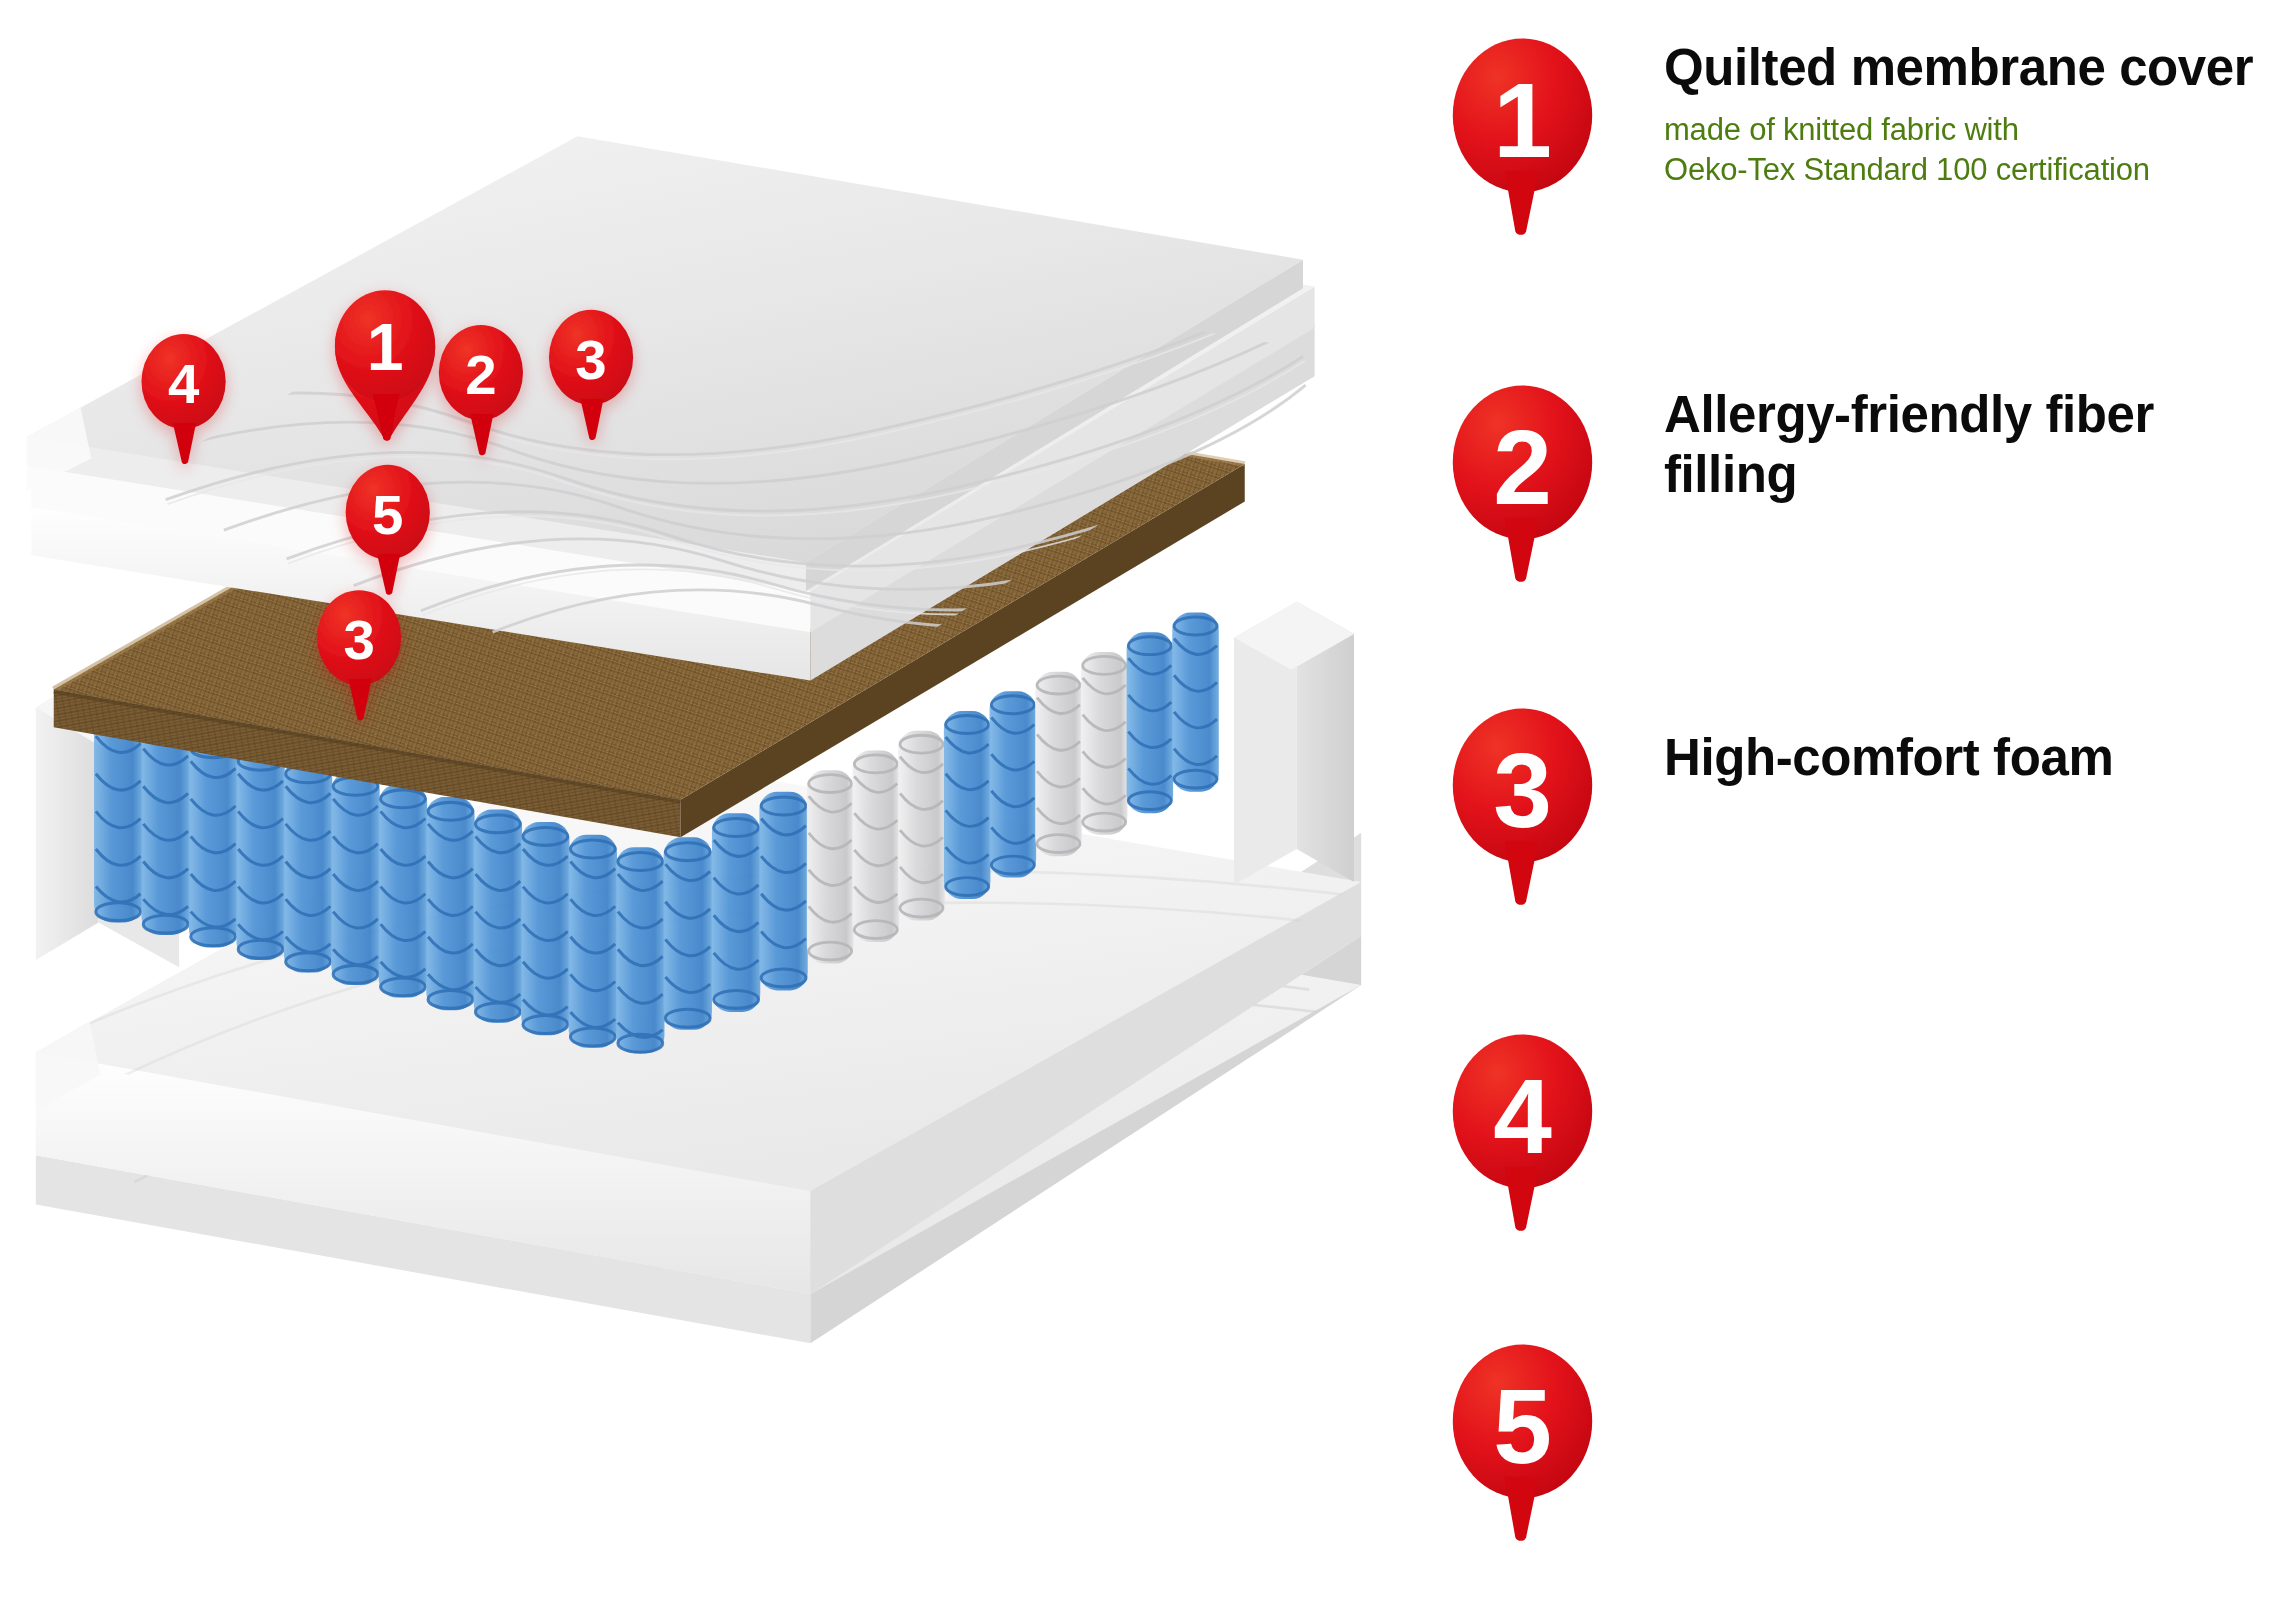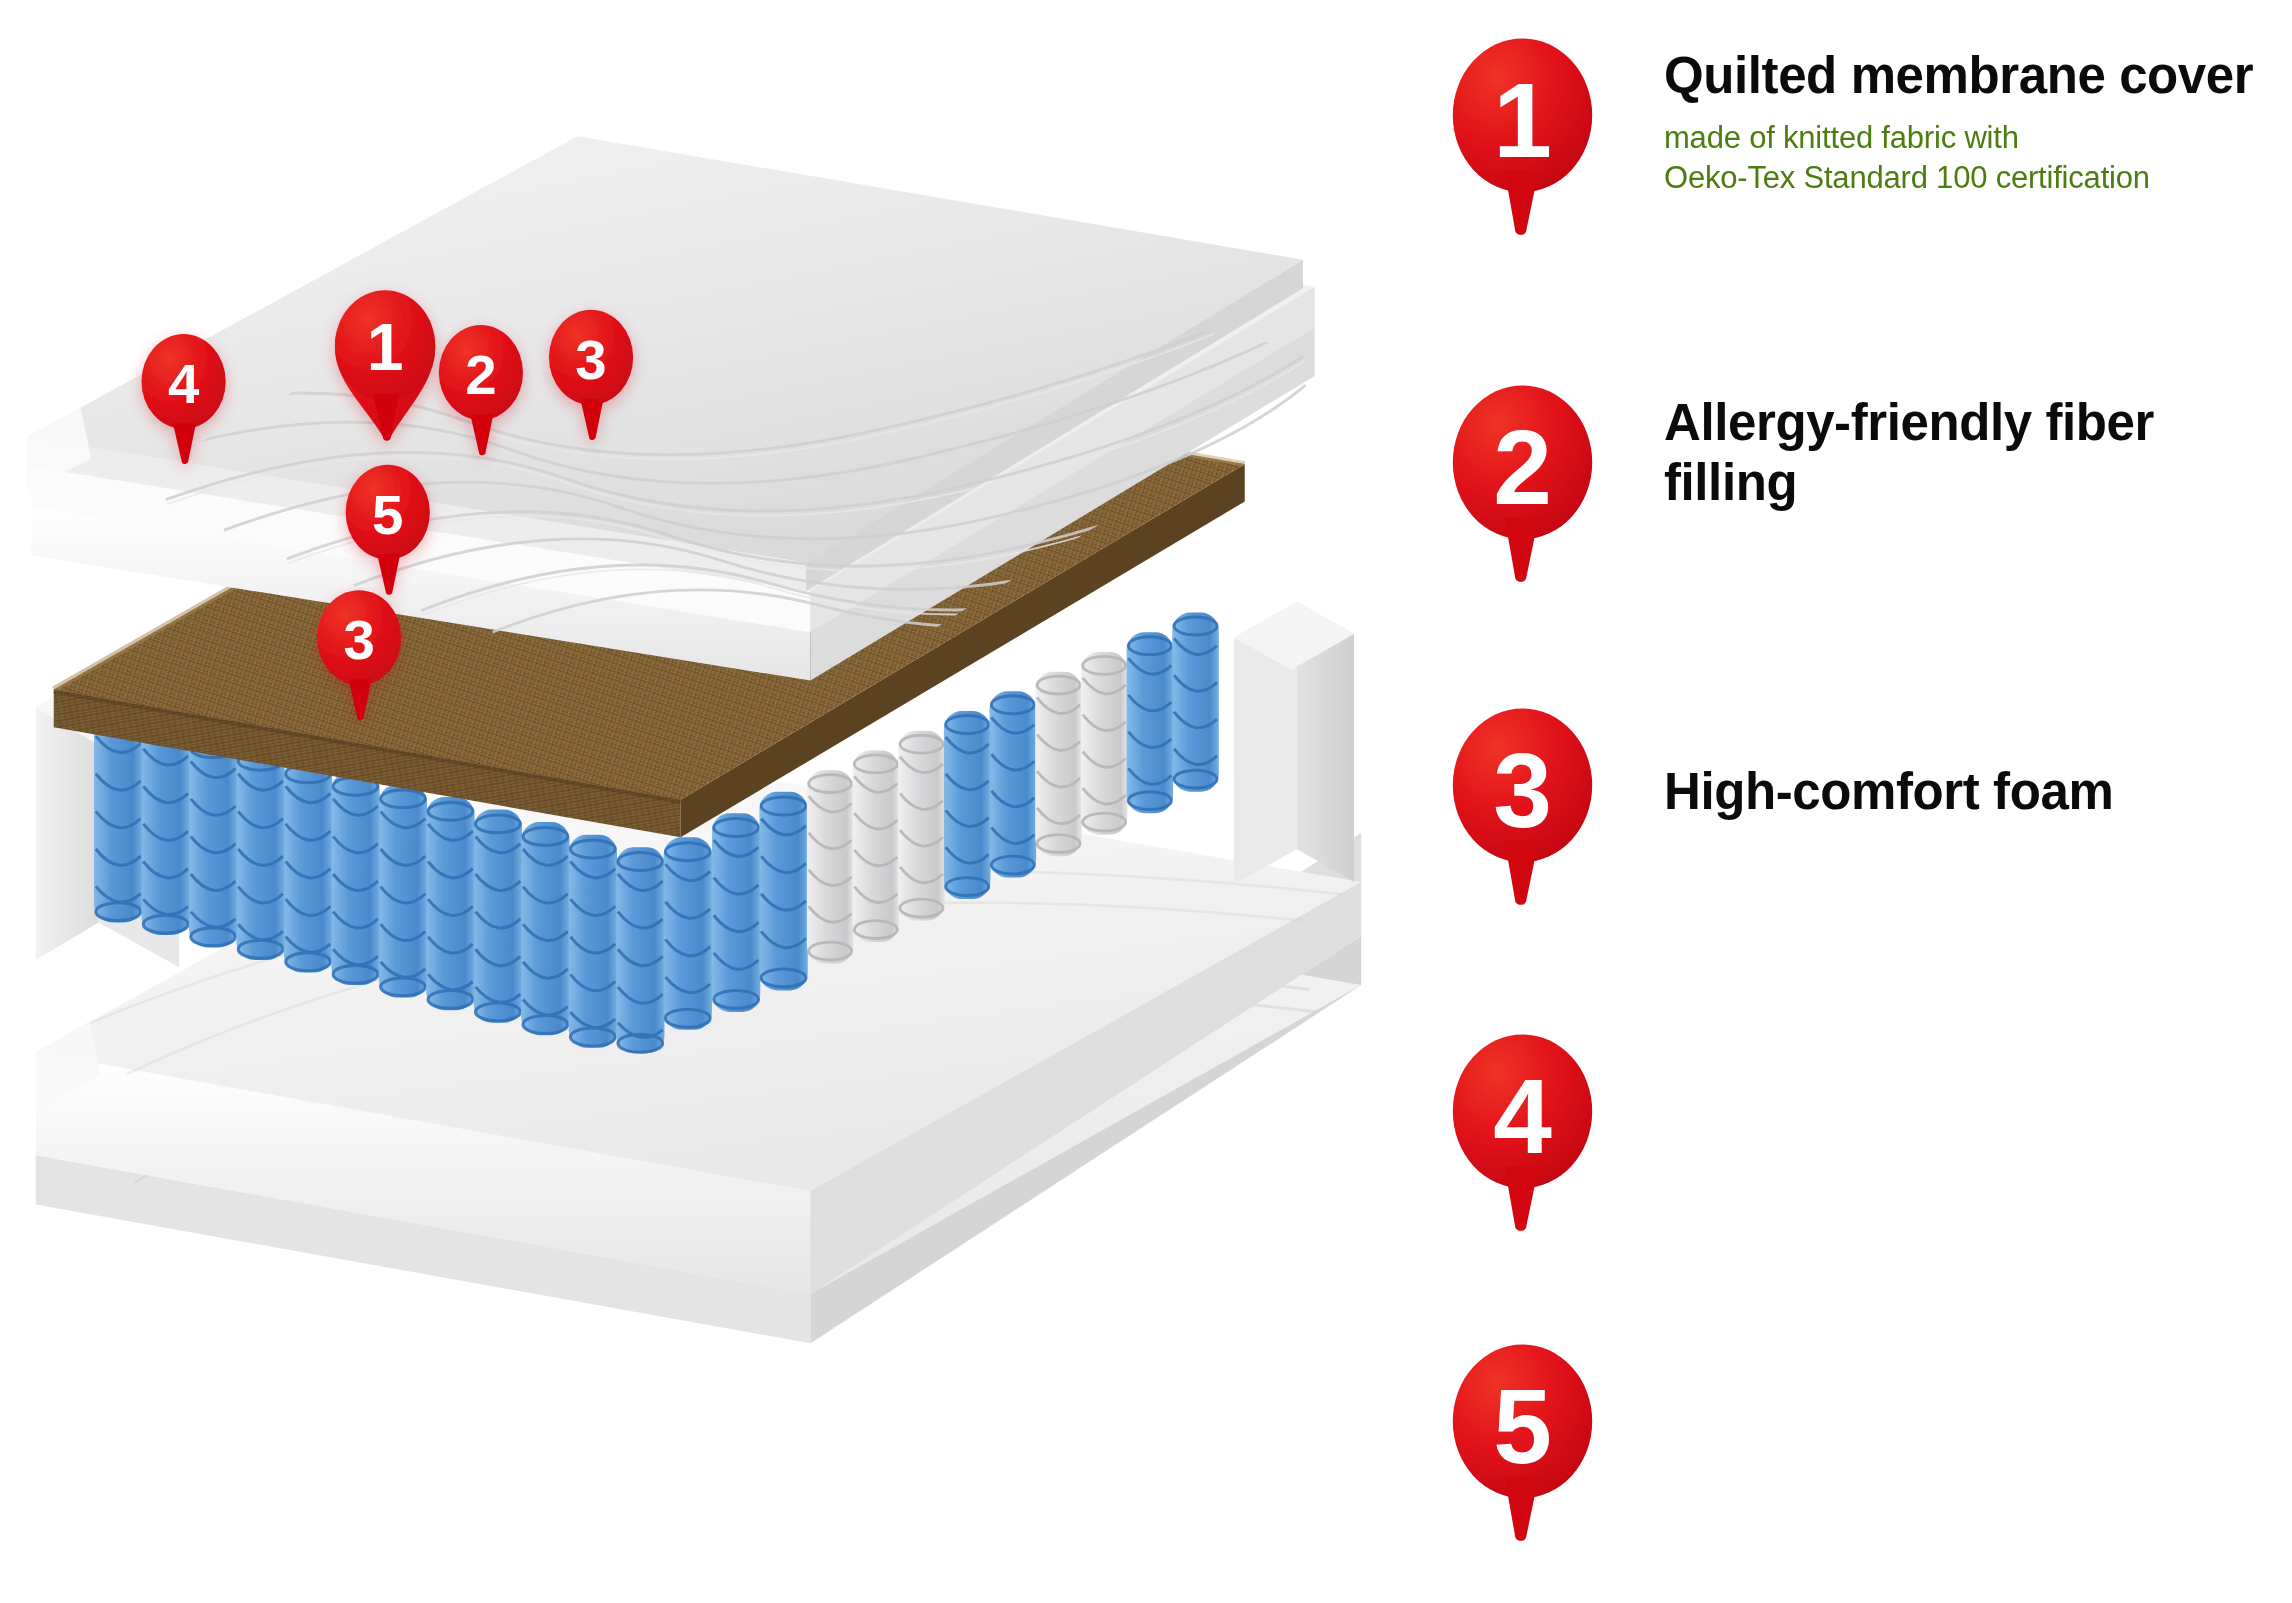--- a/index.html
+++ b/index.html
@@ -7,21 +7,21 @@
        font-family:"Liberation Sans","DejaVu Sans",sans-serif;}
 
   
   #diagram{position:absolute;left:0;top:0;width:1397px;height:1603px;}
   #diagram svg{position:absolute;left:0;top:0;}
 
   
   #legend{position:absolute;left:1433px;top:0;width:860px;height:1603px;}
   .legend-item{position:absolute;left:0;width:860px;}
   .legend-pin{position:absolute;left:18px;top:0;width:143px;height:202px;}
-  .legend-text{position:absolute;left:231px;top:8px;width:627px;}
+  .legend-text{position:absolute;left:231px;top:0;width:627px;}
   .legend-title{
       font-weight:bold;font-size:51px;line-height:1.17;color:#0b0b0b;
       letter-spacing:-0.4px;margin:0;
       font-family:"Liberation Sans","DejaVu Sans",sans-serif;
   }
   .legend-desc{
       font-size:31px;line-height:1.30;color:#4d7c0f;margin:12.5px 0 0 0;
       letter-spacing:-0.2px;white-space:pre-line;
       font-family:"Liberation Sans","DejaVu Sans",sans-serif;
   }
@@ -587,21 +587,21 @@
   </div>
 
   <div class="legend-item" style="top:708px;">
     <div class="legend-pin">
       <svg width="143" height="202" viewBox="0 0 160 225">
         <ellipse cx="80" cy="86" rx="78" ry="86" fill="url(#lg1)"></ellipse>
         <path d="M60,148 L98,148 L84,216 C82,221 74,221 72,216 Z" fill="#d2060f"></path>
         <text x="80" y="92" class="pin-num" font-size="118">3</text>
       </svg>
     </div>
-    <div class="legend-text" style="top:54px;">
+    <div class="legend-text" style="top:20px;">
       <p class="legend-title">High-comfort foam</p>
       <p class="legend-desc"></p>
     </div>
   </div>
 
   <div class="legend-item" style="top:1016px;">
     <div class="legend-pin" style="top:18px;">
       <svg width="143" height="202" viewBox="0 0 160 225">
         <ellipse cx="80" cy="86" rx="78" ry="86" fill="url(#lg1)"></ellipse>
         <path d="M60,148 L98,148 L84,216 C82,221 74,221 72,216 Z" fill="#d2060f"></path>

